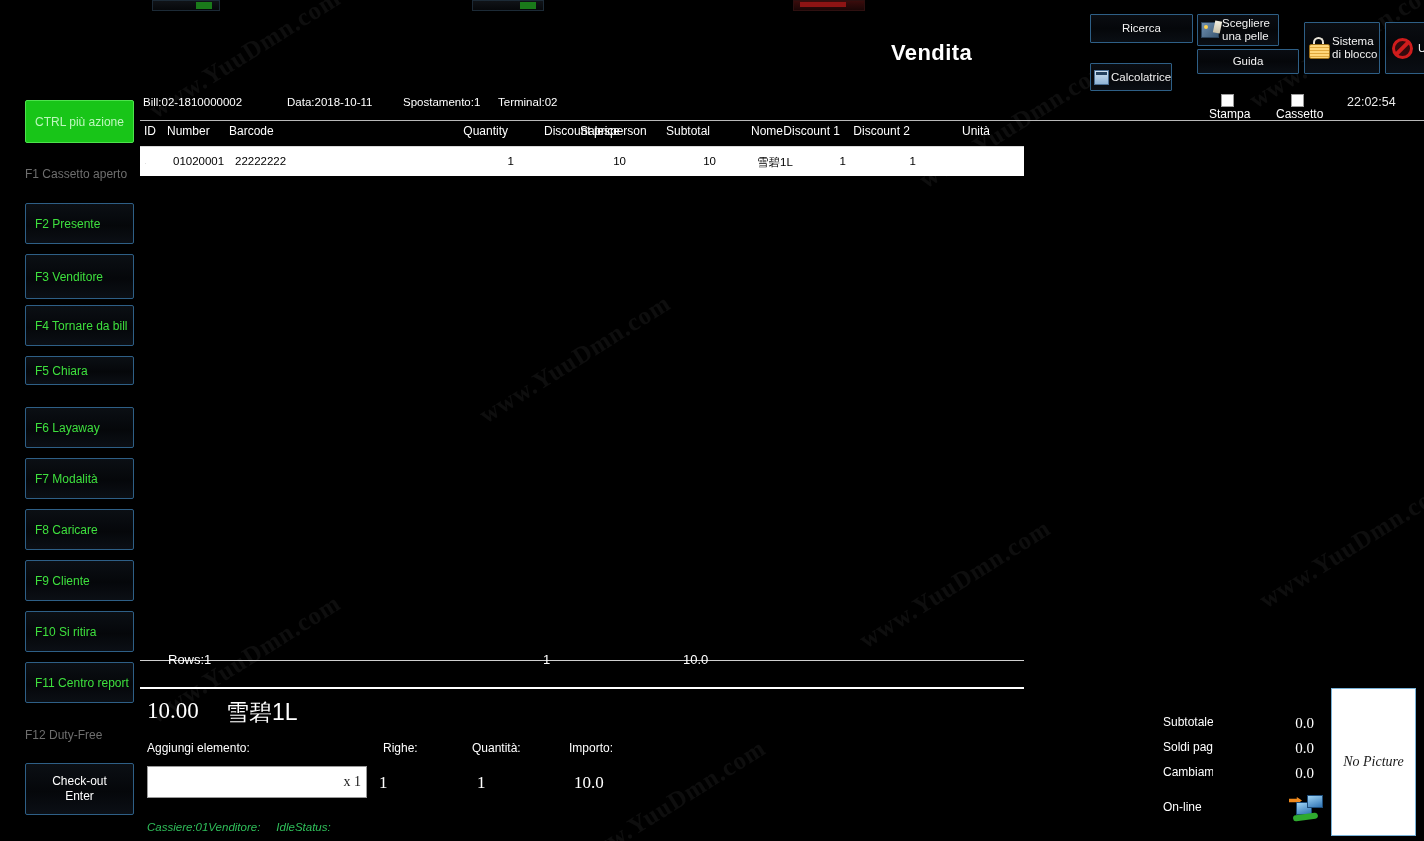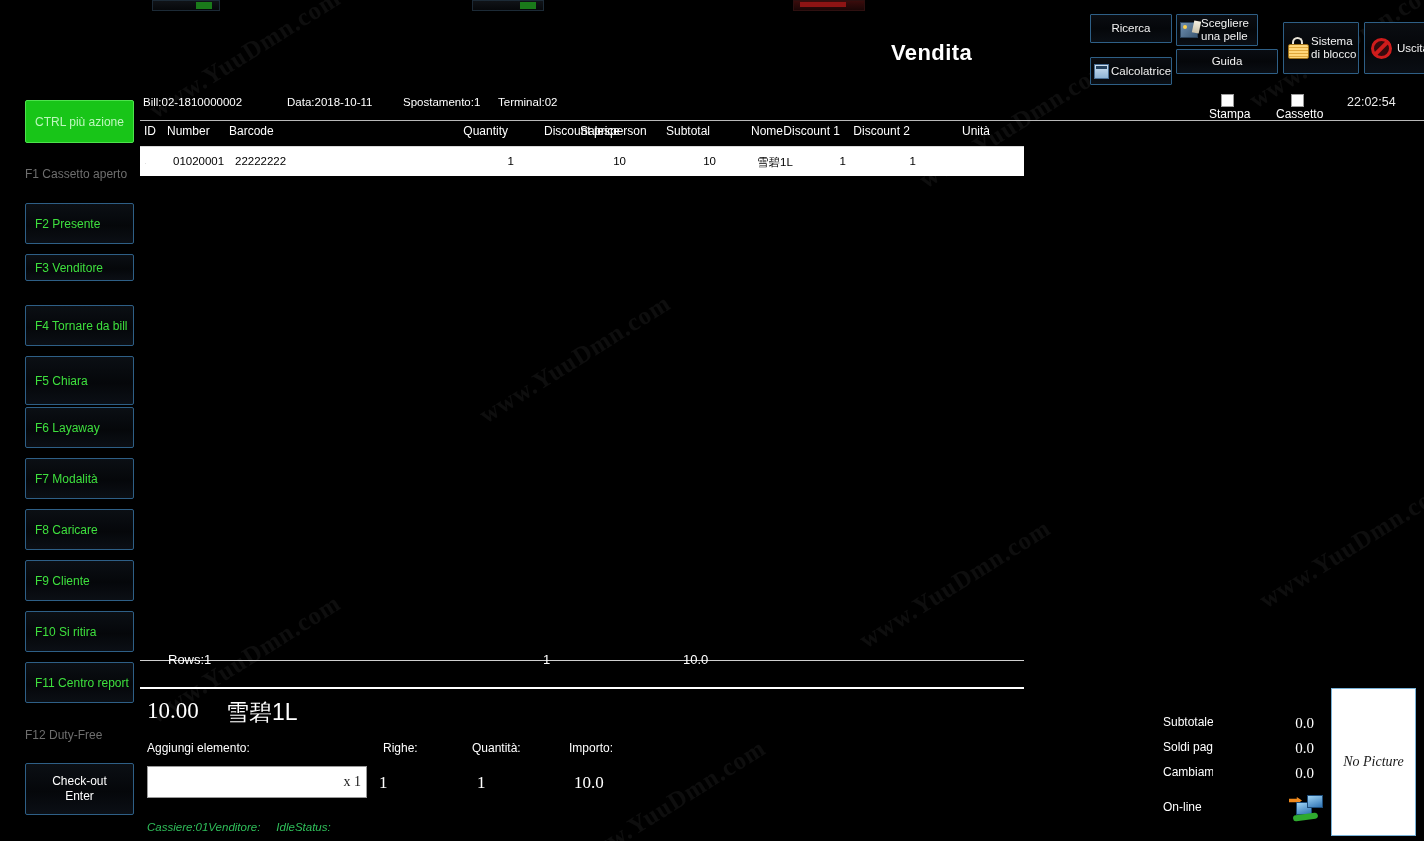--- a/index.html
+++ b/index.html
@@ -54,21 +54,21 @@
     line-height: 1.12;
     text-align: center;
     border-radius: 1px;
     cursor: pointer;
     overflow: hidden;
     white-space: nowrap;
   }
   .tb-grp1 { margin-right: 4px; }
   .tb-grp2 { margin-right: 5px; }
   .tb-grp3 { margin-right: 5px; }
-  .tb-b-ricerca   { width: 82px; height: 29px; margin-bottom: 14px; }
+  .tb-b-ricerca   { width: 103px; height: 29px; margin-bottom: 20px; }
   .tb-b-calc      { width: 82px; height: 28px; justify-content: flex-start; padding-left: 3px; }
   .tb-b-skin      { width: 82px; height: 32px; justify-content: flex-start; padding-left: 3px; }
   .tb-b-guida     { width: 102px; height: 25px; margin-top: 3px; }
   .tb-b-lock      { width: 76px; height: 52px; justify-content: flex-start; padding-left: 4px; margin-top: 8px; }
   .tb-b-exit      { width: 80px; height: 52px; justify-content: flex-start; padding-left: 6px; margin-top: 8px; }
   .tb-lbl2 { text-align: left; }
 
   
   .ic { flex: none; display: inline-block; }
   .ic-calc {
@@ -456,27 +456,27 @@
     <span>CTRL più azione</span>
   </div>
 
   <div class="sb-dis" style="top:154px;">
     <span>F1 Cassetto aperto</span>
   </div>
 
   <div class="sb-btn" style="top:203px; height:41px;">
     <span>F2 Presente</span>
   </div>
-  <div class="sb-btn" style="top:254px; height:27px;">
+  <div class="sb-btn" style="top:254px; height:45px;">
     <span>F3 Venditore</span>
   </div>
   <div class="sb-btn" style="top:305px; height:41px;">
     <span>F4 Tornare da bill</span>
   </div>
-  <div class="sb-btn" style="top:356px; height:49px;">
+  <div class="sb-btn" style="top:356px; height:29px;">
     <span>F5 Chiara</span>
   </div>
   <div class="sb-btn" style="top:407px; height:41px;">
     <span>F6 Layaway</span>
   </div>
   <div class="sb-btn" style="top:458px; height:41px;">
     <span>F7 Modalità</span>
   </div>
   <div class="sb-btn" style="top:509px; height:41px;">
     <span>F8 Caricare</span>

